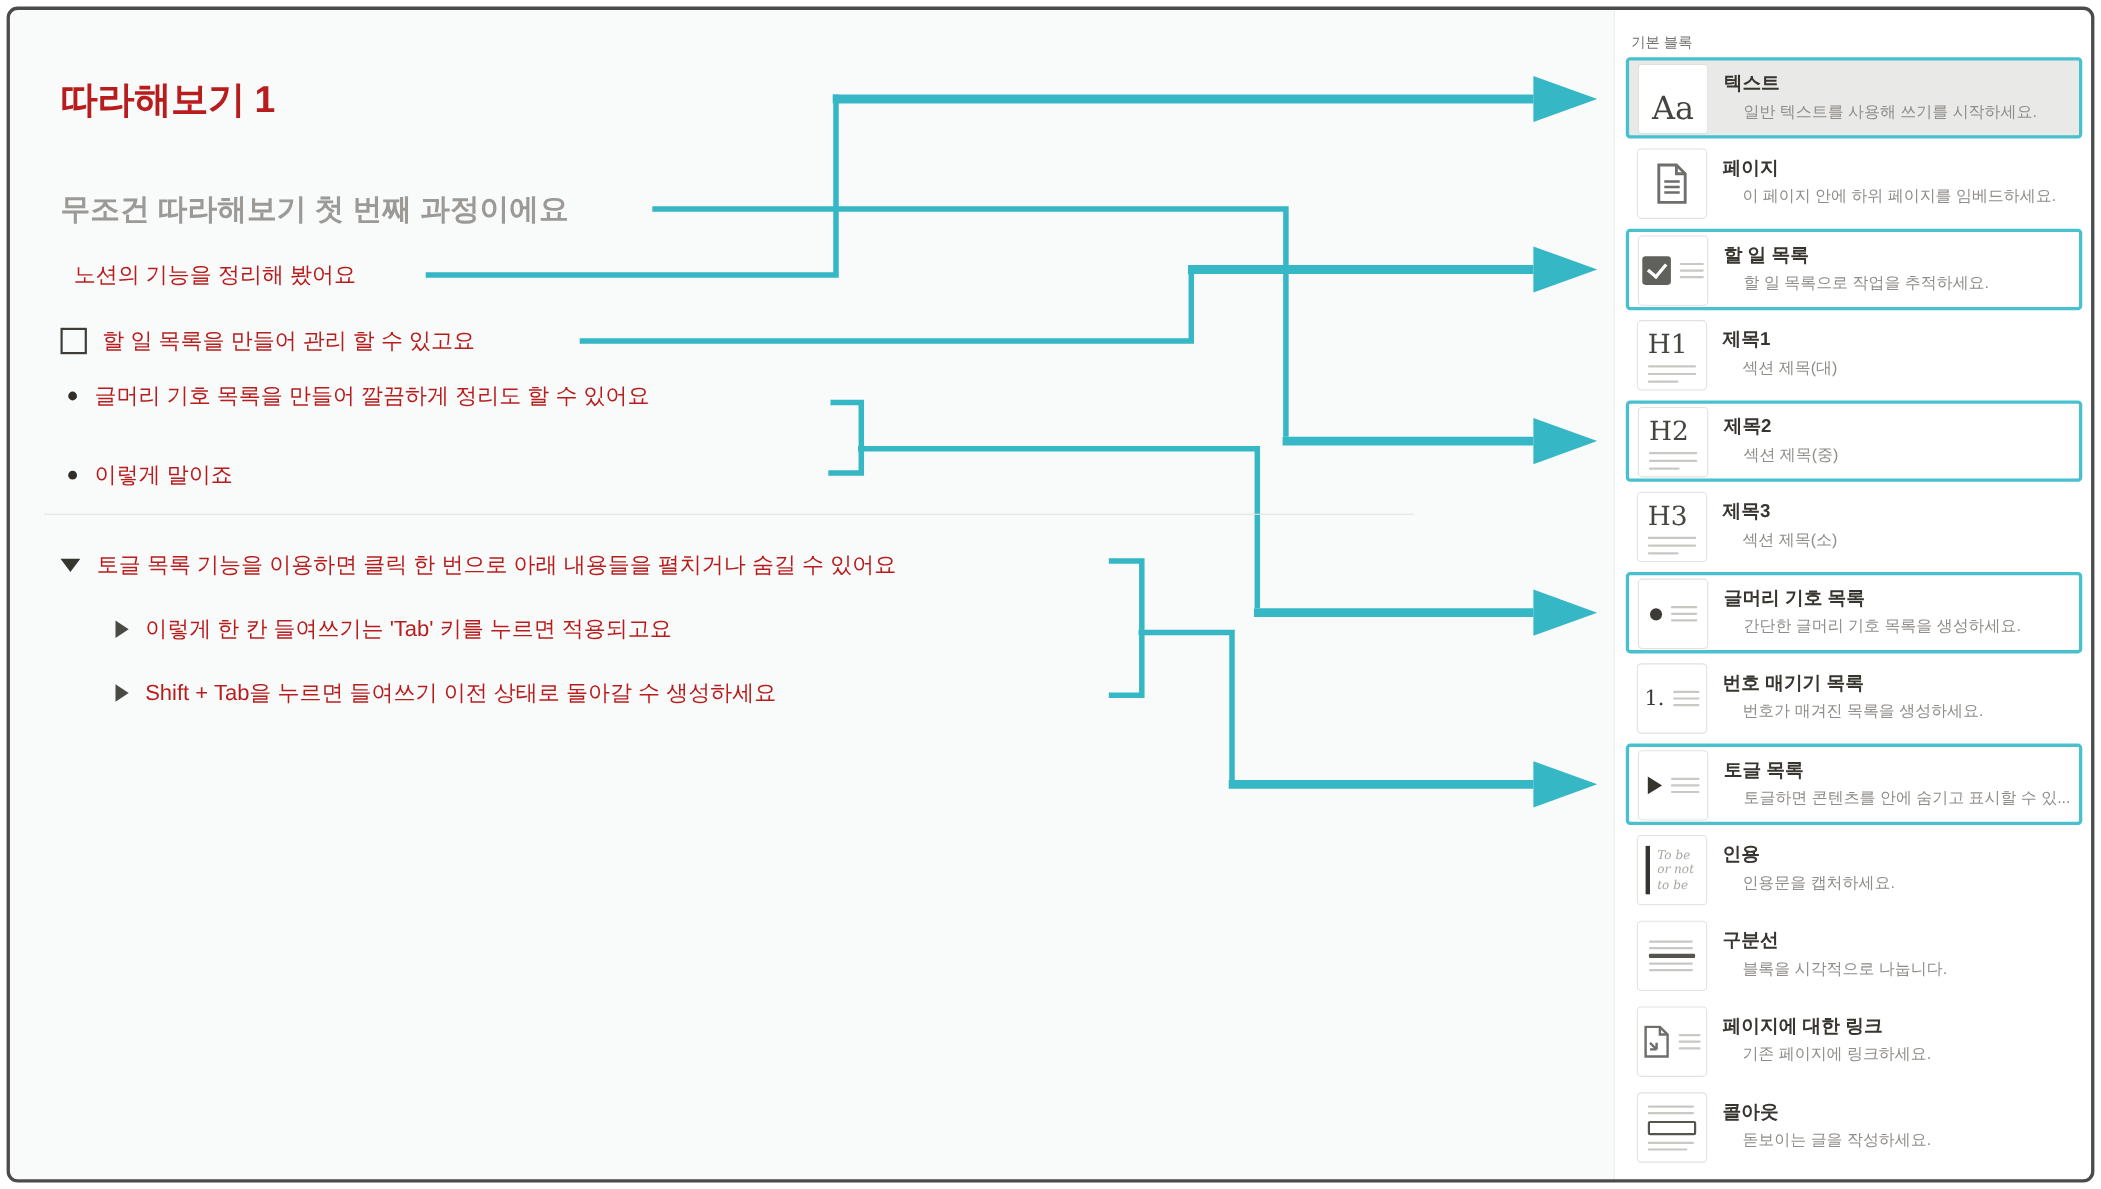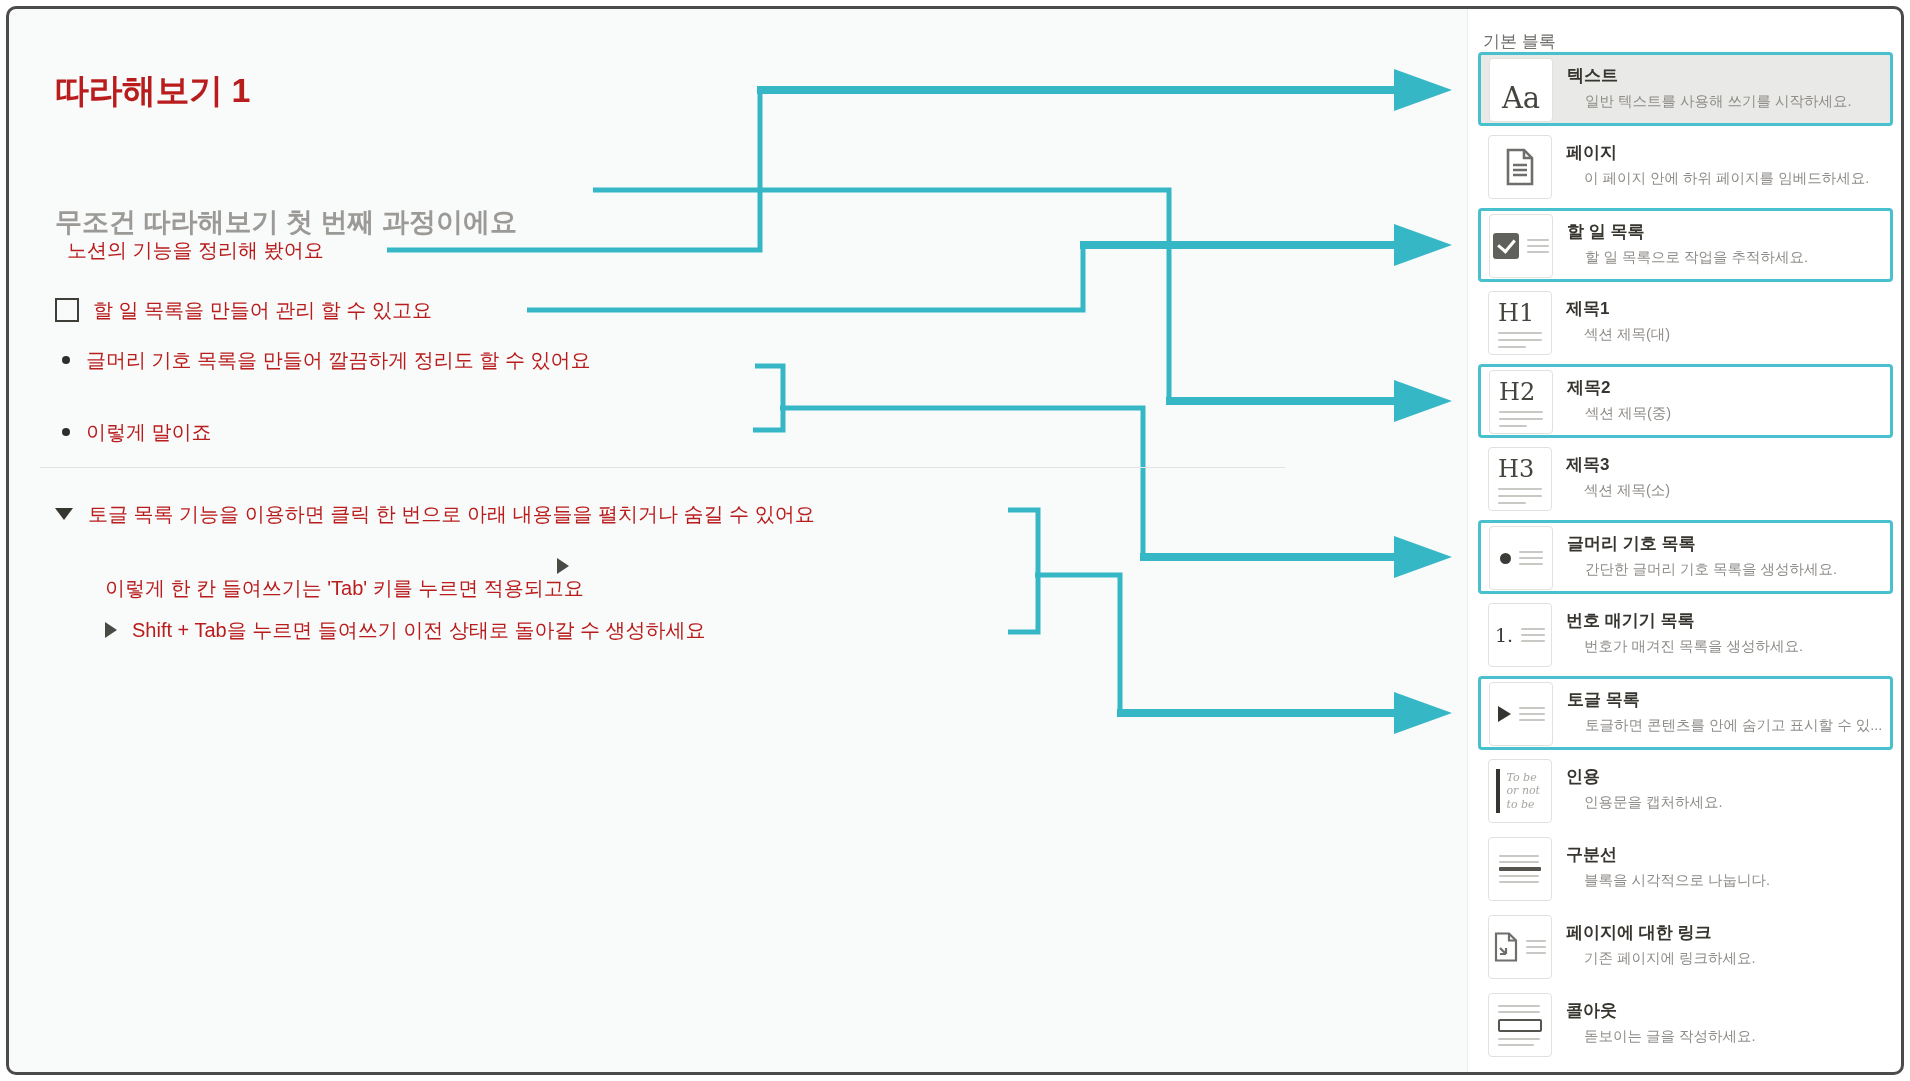--- a/index.html
+++ b/index.html
@@ -6,38 +6,38 @@
   body{font-family:"Liberation Sans","DejaVu Sans",sans-serif;}
   .stage{position:relative;width:1910px;height:1081px;overflow:hidden;background:#ffffff;}
   .frame-bg{position:absolute;left:9px;top:9px;right:9px;bottom:9px;background:#f9fafa;border-radius:7px;z-index:1;}
   .panel-bg{position:absolute;left:1467px;top:9px;width:434px;bottom:9px;background:#ffffff;border-left:1px solid #ececea;z-index:2;}
   .frame-border{position:absolute;left:6px;top:6px;right:6px;bottom:6px;border:3px solid #4b4b4b;border-radius:10px;z-index:10;pointer-events:none;}
   .arrows{position:absolute;left:0;top:0;z-index:3;}
 
   
   .doc-el{position:absolute;z-index:4;color:#b91c1c;white-space:nowrap;}
   .doc-title{left:55px;top:68px;font-size:34px;font-weight:700;letter-spacing:-0.5px;}
-  .doc-h2{left:55px;top:172px;font-size:27px;font-weight:700;color:#9b9a97;margin-top:32px;}
+  .doc-h2{left:55px;top:172px;font-size:27px;font-weight:700;color:#9b9a97;}
   .doc-line{font-size:20px;line-height:28px;}
   .t-text{left:67px;top:236px;}
   .t-todo{left:55px;top:296px;display:flex;align-items:center;}
   .todo-box{width:20px;height:20px;border:2px solid #3f3d38;margin-right:14px;background:transparent;}
   .bullet-row{display:flex;align-items:center;}
   .b1{left:55px;top:346px;}
   .b2{left:55px;top:418px;}
   .bdot{width:8px;height:8px;border-radius:50%;background:#2f2e2b;margin:0 16px 0 7px;}
   .divider{position:absolute;left:40px;top:467px;width:1245px;height:1px;background:#e4e4e2;z-index:4;}
   .tg-header{left:55px;top:500px;display:flex;align-items:center;}
-  .tg-child1{left:105px;top:558px;display:flex;align-items:flex-end;flex-direction:column;}
+  .tg-child1{left:105px;top:558px;display:flex;align-items:center;}
   .tg-child2{left:105px;top:616px;display:flex;align-items:center;}
   .tri-down{width:0;height:0;border-left:9px solid transparent;border-right:9px solid transparent;border-top:12px solid #37352f;margin-right:15px;}
   .tri-right{width:0;height:0;border-top:8px solid transparent;border-bottom:8px solid transparent;border-left:12px solid #4a4a45;margin-right:15px;}
 
   
-  .panel-label{position:absolute;left:1483px;top:30px;font-size:17px;color:#72706c;z-index:4;text-align:right;}
+  .panel-label{position:absolute;left:1483px;top:30px;font-size:13px;color:#72706c;z-index:4;text-align:right;}
   .block-item{position:absolute;left:1478px;width:415px;height:74px;z-index:4;border-radius:4px;box-sizing:border-box;background:transparent;}
   .block-item.hl{border:3px solid #49c0cd;background:#ffffff;}
   .block-item.sel{background:#e9e9e7;}
   .icon-box{position:absolute;left:10px;top:5px;width:64px;height:64px;background:#fff;border:1px solid #e1e1de;border-radius:4px;display:flex;align-items:center;justify-content:center;box-sizing:border-box;}
   .block-item.hl .icon-box{left:8px;top:3px;}
   .bi-title{position:absolute;left:88px;top:11px;font-size:17px;font-weight:700;color:#37352f;white-space:nowrap;}
   .bi-desc{position:absolute;left:88px;top:39px;font-size:14.5px;color:#8f8d89;white-space:nowrap;margin-left:18px;}
   .block-item.hl .bi-title{left:86px;top:9px;}
   .block-item.hl .bi-desc{left:86px;top:37px;}
 

